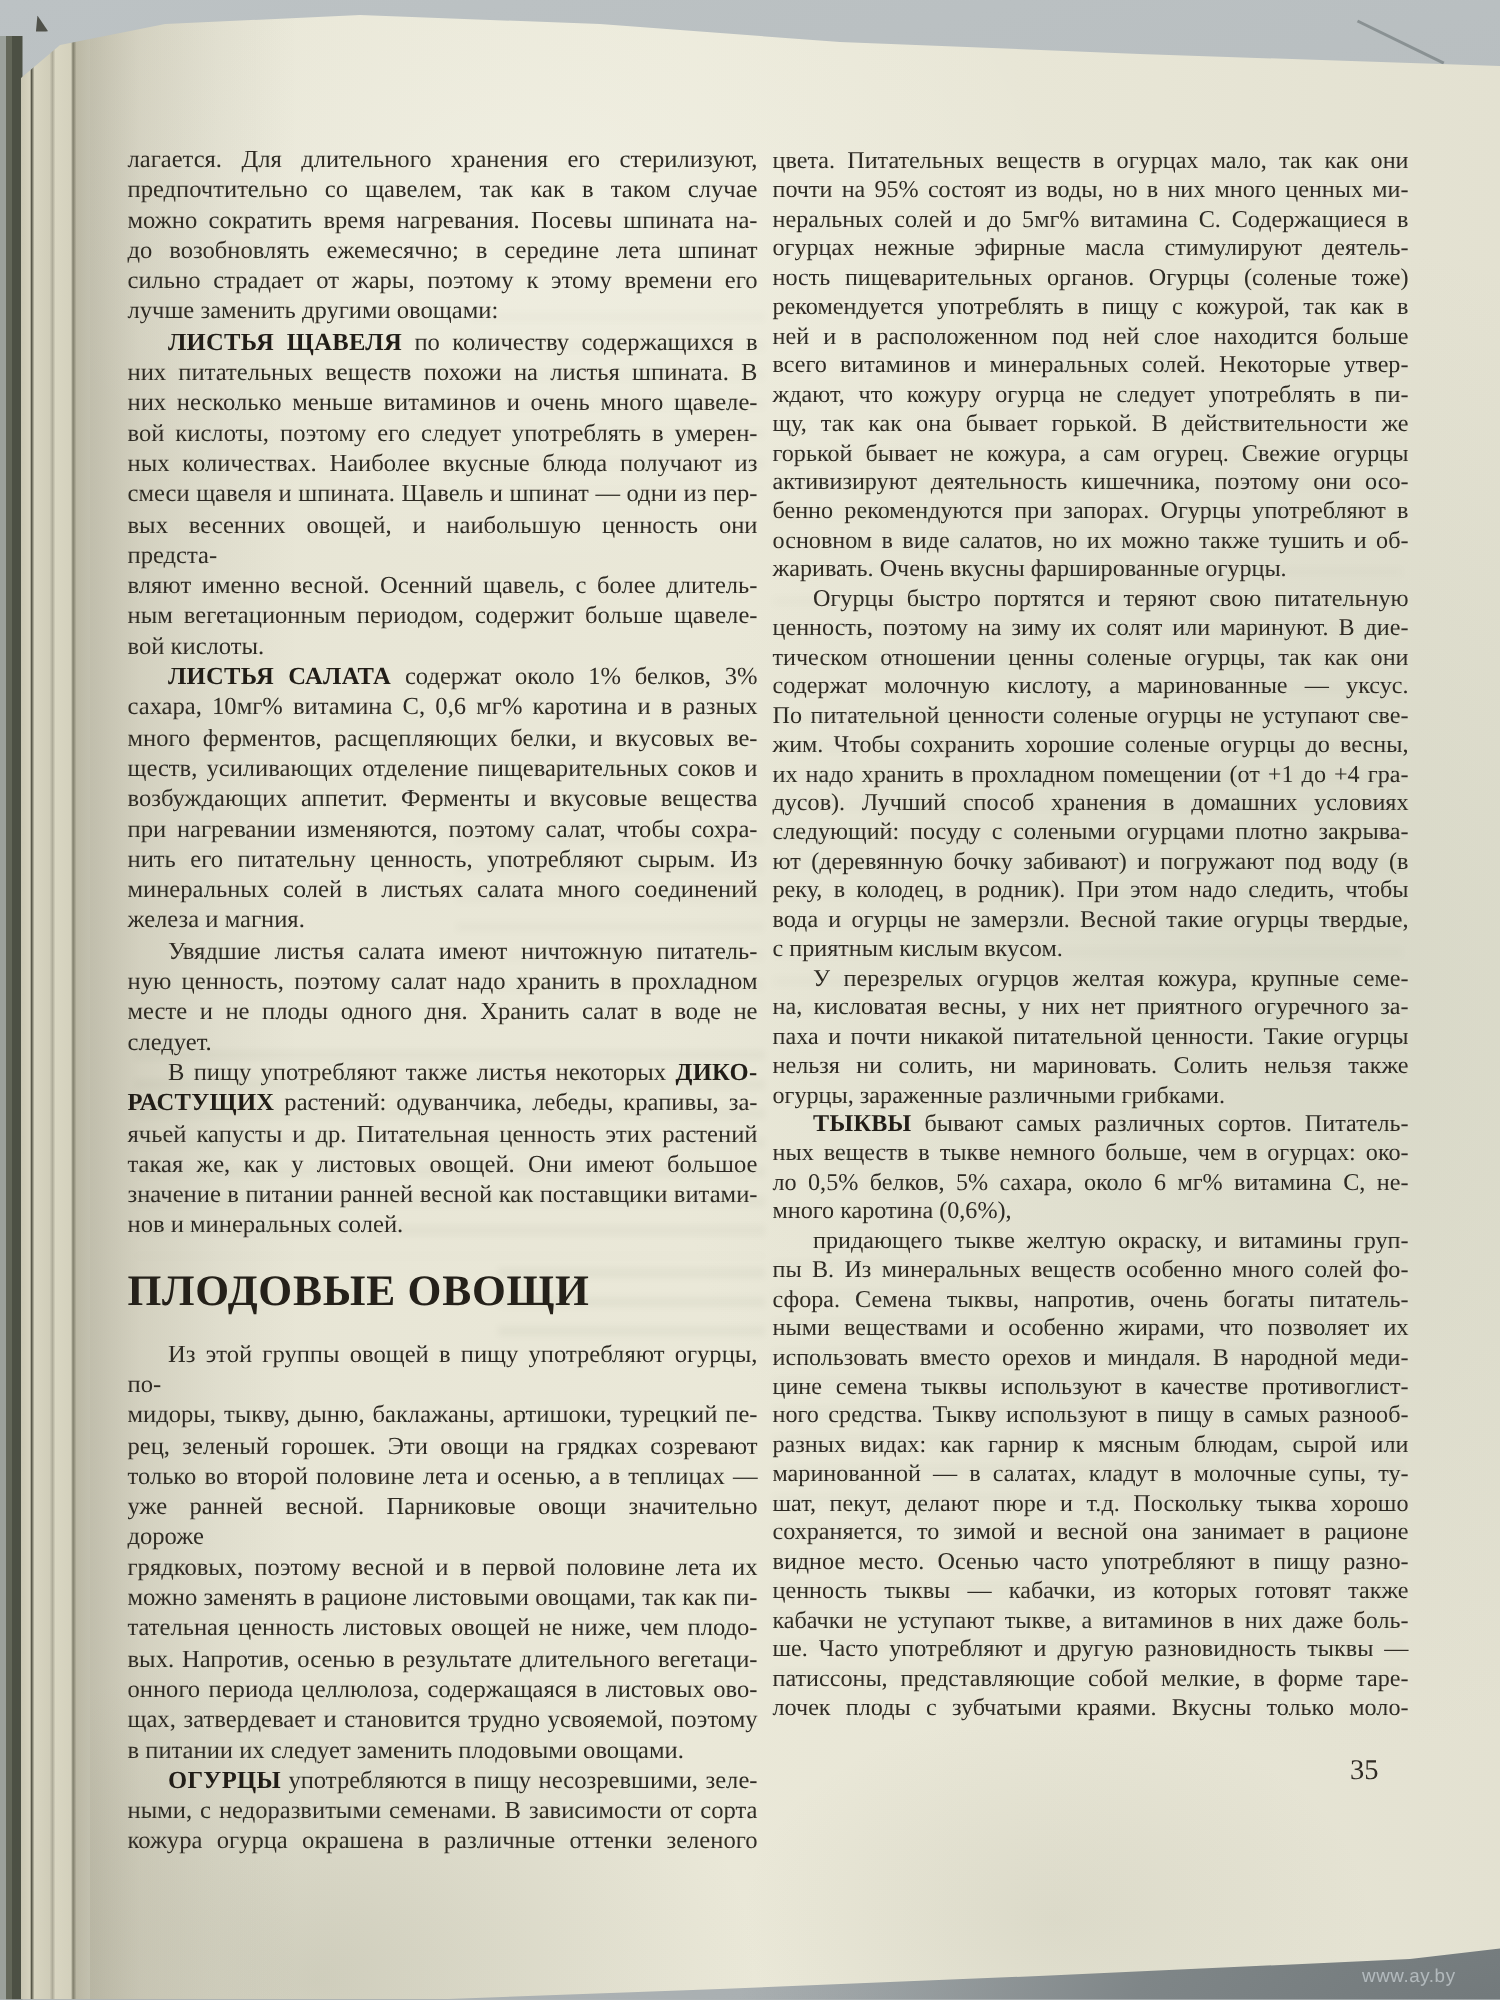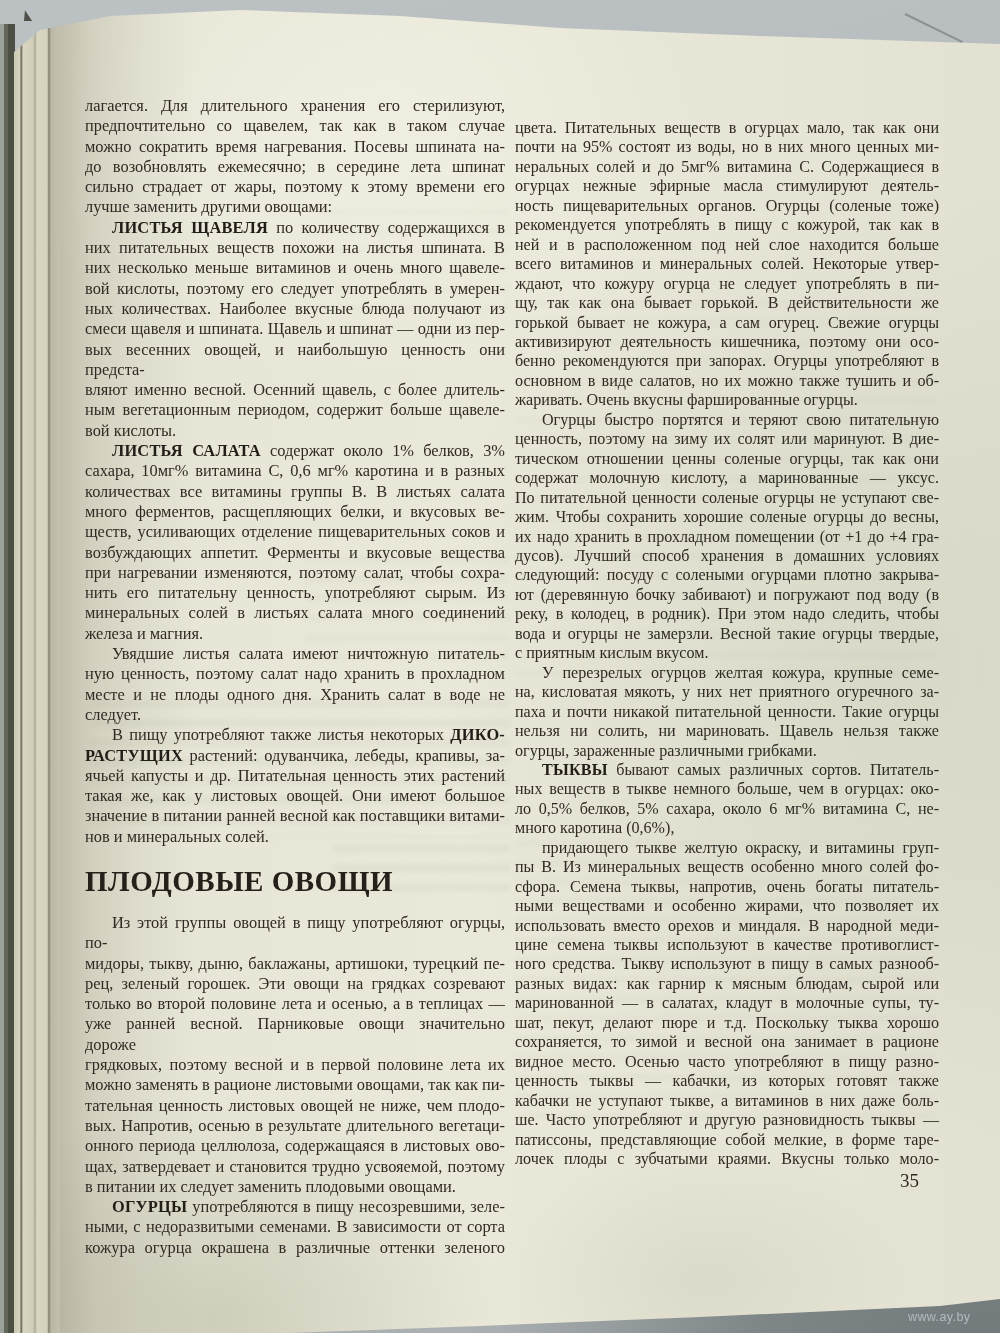--- a/index.html
+++ b/index.html
@@ -74,21 +74,21 @@
   .bleed.b1{left:290px;top:556px;width:205px;height:108px;opacity:.05;}
   .bleed.b2{left:76px;top:700px;width:420px;height:138px;opacity:.08;}
   .bleed.b3{left:318px;top:845px;width:178px;height:58px;opacity:.09;}
   .bleed.b4{left:501px;top:300px;width:420px;height:380px;opacity:.035;}
   .bleed.b5{left:501px;top:840px;width:420px;height:280px;opacity:.045;}
   .bleed.b6{left:300px;top:208px;width:196px;height:118px;opacity:.04;}
 
   
   .col{position:absolute;color:#2f2b24;}
   .col-left{left:71px;top:96px;width:420px;font-size:16.4px;line-height:20.3px;}
-  .col-right{left:501px;top:118px;width:424px;font-size:16.1px;line-height:19.45px;}
+  .col-right{left:501px;top:98px;width:424px;font-size:16.1px;line-height:19.45px;}
   .line{text-align:justify;text-align-last:justify;}
   .line.end{text-align-last:left;}
   .para.indent .line:first-child{text-indent:27px;}
   .line b{font-weight:700;color:#211d17;letter-spacing:.2px;}
   .heading{
     font-weight:700;font-size:29px;line-height:34px;
     letter-spacing:.5px;color:#25211a;
     margin:17px 0 15px 0;
   }
   .page-number{
@@ -140,21 +140,20 @@
           <div class="line"><span>ных количествах. Наиболее вкусные блюда получают из</span></div>
           <div class="line"><span>смеси щавеля и шпината. Щавель и шпинат — одни из пер-</span></div>
           <div class="line"><span>вых весенних овощей, и наибольшую ценность они предста-</span></div>
           <div class="line"><span>вляют именно весной. Осенний щавель, с более длитель-</span></div>
           <div class="line"><span>ным вегетационным периодом, содержит больше щавеле-</span></div>
           <div class="line end"><span>вой кислоты.</span></div>
         </div>
         <div class="para indent">
           <div class="line"><b>ЛИСТЬЯ САЛАТА</b><span> содержат около 1% белков, 3%</span></div>
           <div class="line"><span>сахара, 10мг% витамина С, 0,6 мг% каротина и в разных</span></div>
-          <div class="line"><span>количествах все витамины группы В. В листьях салата</span></div>
           <div class="line"><span>много ферментов, расщепляющих белки, и вкусовых ве-</span></div>
           <div class="line"><span>ществ, усиливающих отделение пищеварительных соков и</span></div>
           <div class="line"><span>возбуждающих аппетит. Ферменты и вкусовые вещества</span></div>
           <div class="line"><span>при нагревании изменяются, поэтому салат, чтобы сохра-</span></div>
           <div class="line"><span>нить его питательну ценность, употребляют сырым. Из</span></div>
           <div class="line"><span>минеральных солей в листьях салата много соединений</span></div>
           <div class="line end"><span>железа и магния.</span></div>
         </div>
         <div class="para indent">
           <div class="line"><span>Увядшие листья салата имеют ничтожную питатель-</span></div>
@@ -219,23 +218,23 @@
           <div class="line"><span>их надо хранить в прохладном помещении (от +1 до +4 гра-</span></div>
           <div class="line"><span>дусов). Лучший способ хранения в домашних условиях</span></div>
           <div class="line"><span>следующий: посуду с солеными огурцами плотно закрыва-</span></div>
           <div class="line"><span>ют (деревянную бочку забивают) и погружают под воду (в</span></div>
           <div class="line"><span>реку, в колодец, в родник). При этом надо следить, чтобы</span></div>
           <div class="line"><span>вода и огурцы не замерзли. Весной такие огурцы твердые,</span></div>
           <div class="line end"><span>с приятным кислым вкусом.</span></div>
         </div>
         <div class="para indent">
           <div class="line"><span>У перезрелых огурцов желтая кожура, крупные семе-</span></div>
-          <div class="line"><span>на, кисловатая мякоть, у них нет приятного огуречного за-</span></div>
+          <div class="line"><span>на, кисловатая весны, у них нет приятного огуречного за-</span></div>
           <div class="line"><span>паха и почти никакой питательной ценности. Такие огурцы</span></div>
-          <div class="line"><span>нельзя ни солить, ни мариновать. Щавель нельзя также</span></div>
+          <div class="line"><span>нельзя ни солить, ни мариновать. Солить нельзя также</span></div>
           <div class="line end"><span>огурцы, зараженные различными грибками.</span></div>
         </div>
         <div class="para indent">
           <div class="line"><b>ТЫКВЫ</b><span> бывают самых различных сортов. Питатель-</span></div>
           <div class="line"><span>ных веществ в тыкве немного больше, чем в огурцах: око-</span></div>
           <div class="line"><span>ло 0,5% белков, 5% сахара, около 6 мг% витамина С, не-</span></div>
           <div class="line end"><span>много каротина (0,6%),</span></div>
         </div>
         <div class="para indent">
           <div class="line"><span>придающего тыкве желтую окраску, и витамины груп-</span></div>

